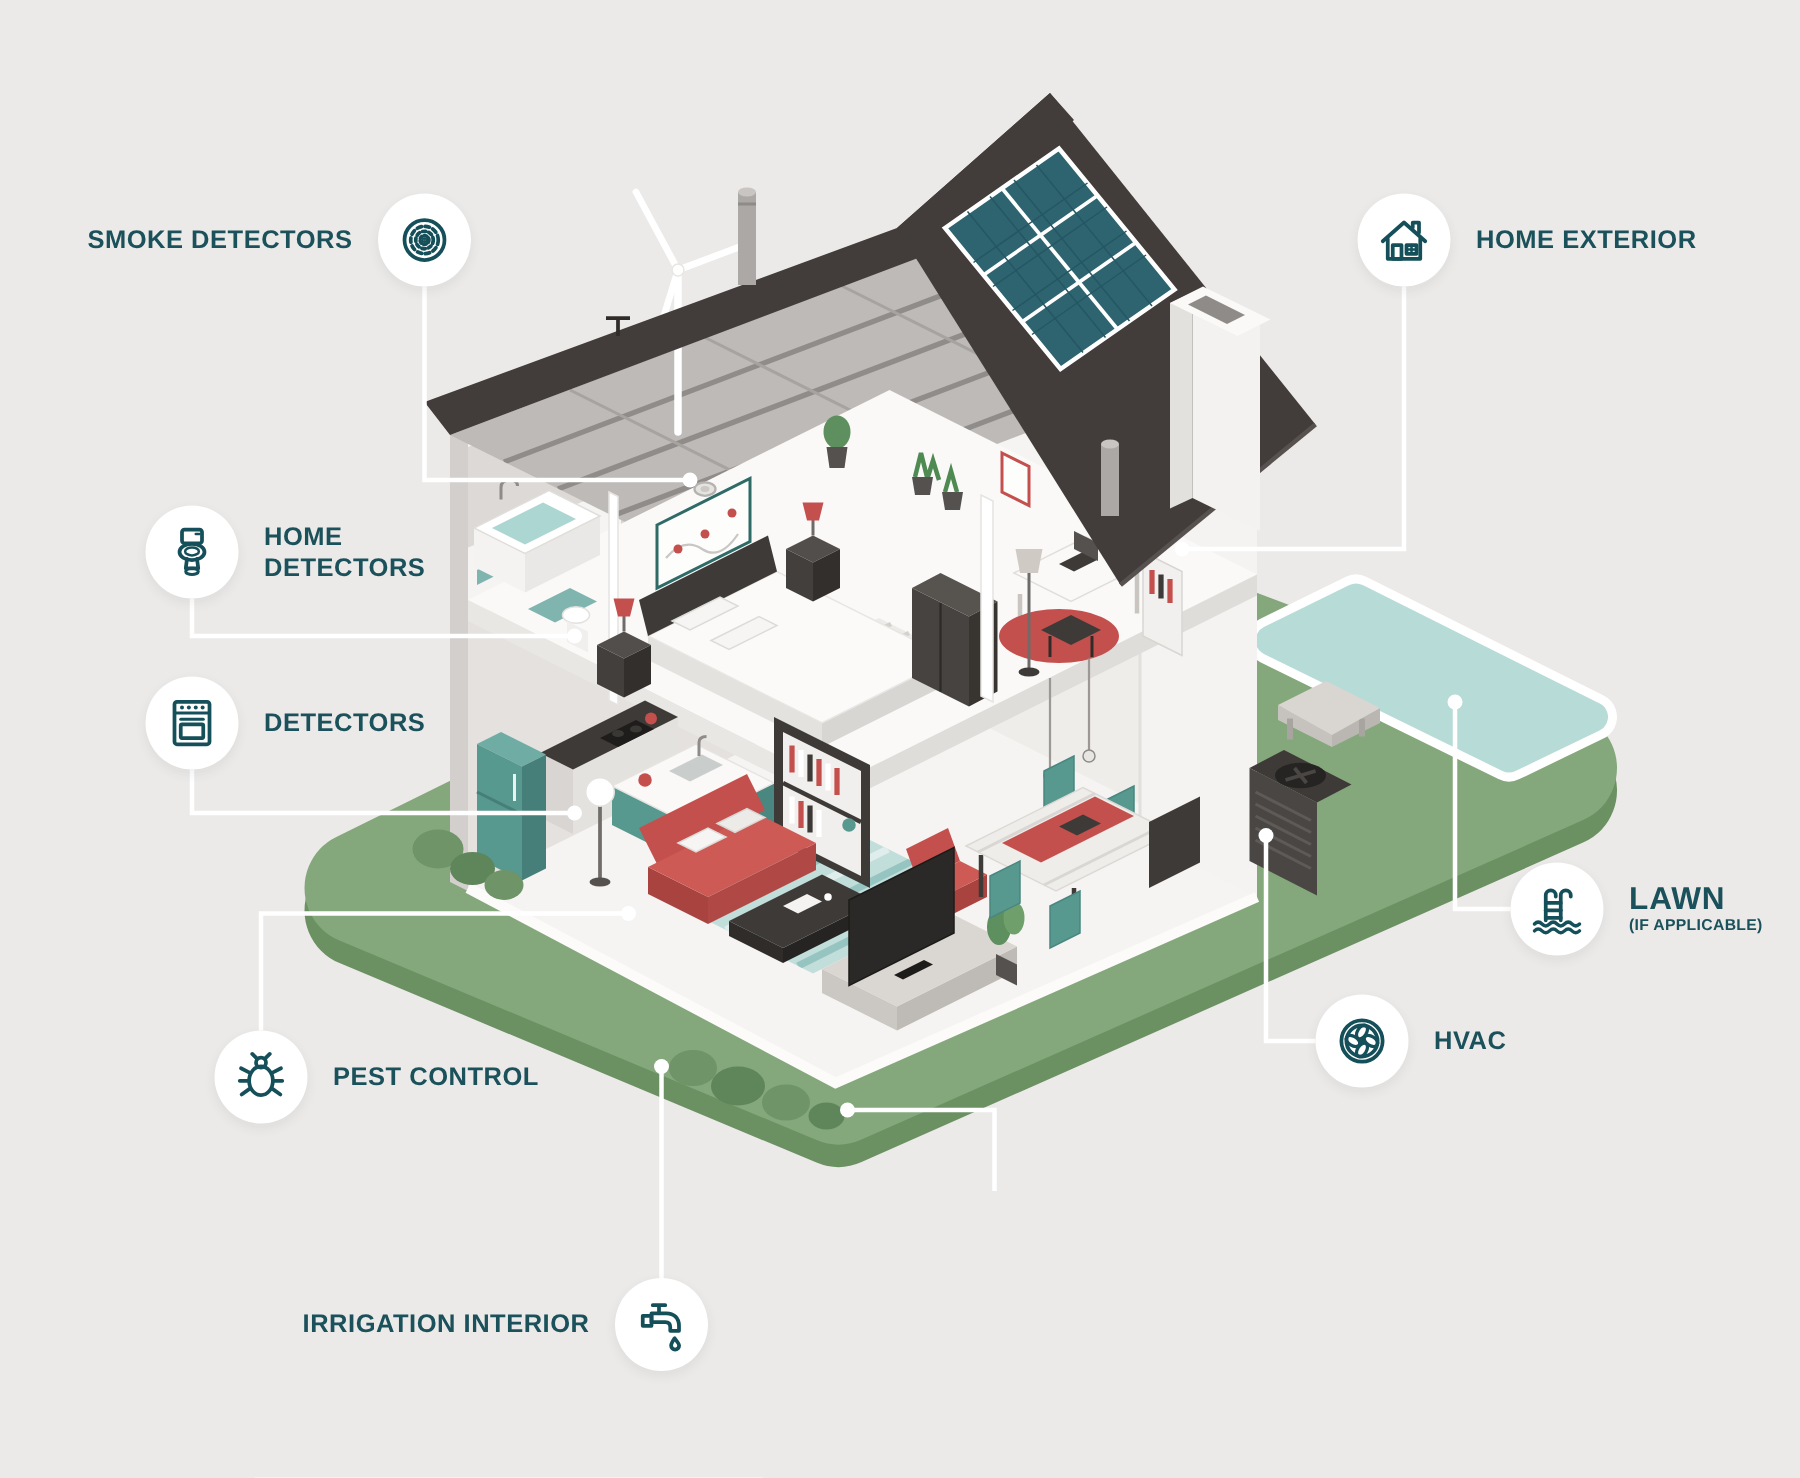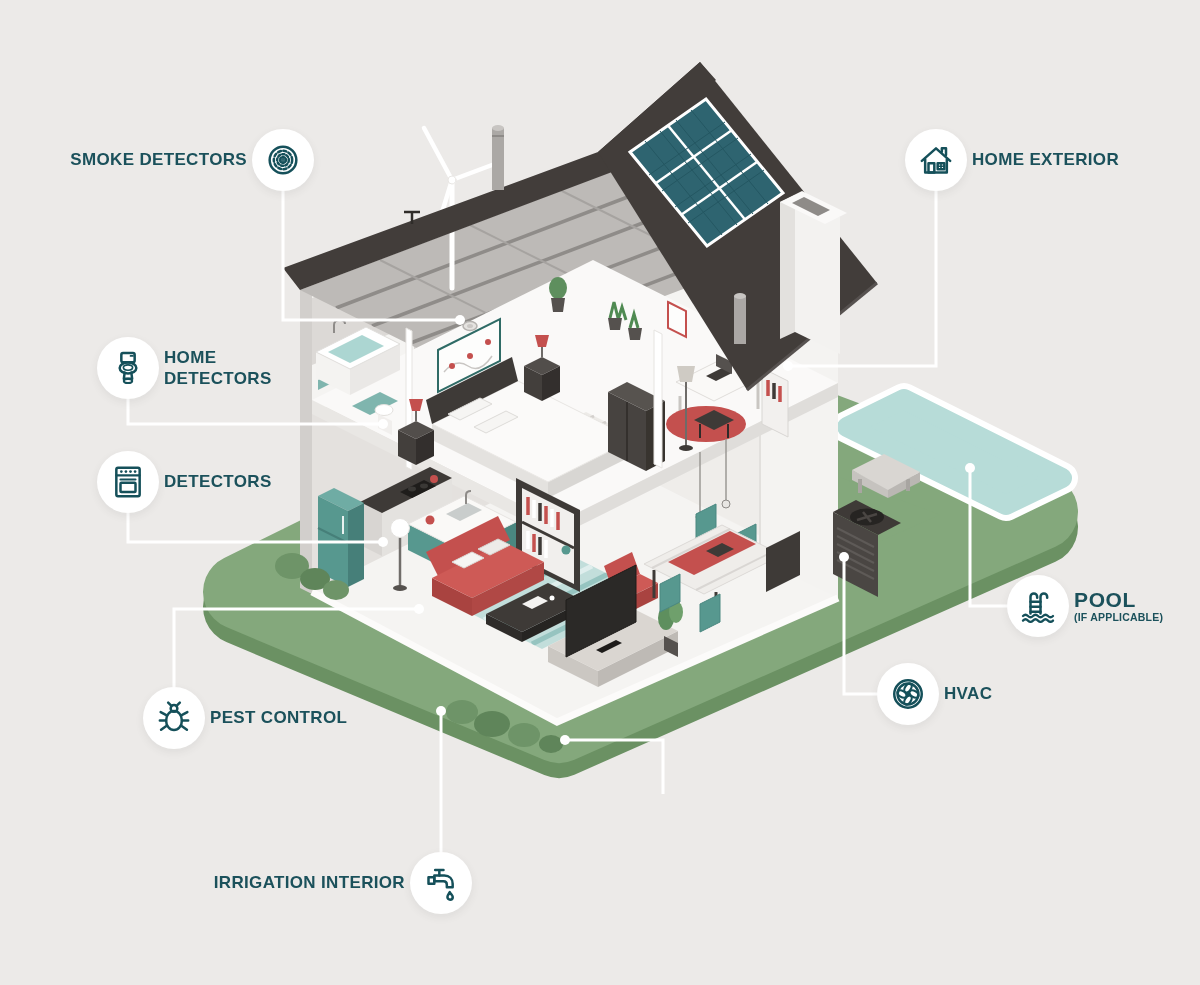--- a/index.html
+++ b/index.html
@@ -1,19 +1,19 @@
 <!DOCTYPE html>
 <html><head>
 <meta charset="utf-8">
 <style>
   html,body{margin:0;padding:0;}
   #stage{position:relative;width:1200px;height:985px;background:#ECEAE8;overflow:hidden;
          font-family:"Liberation Sans",sans-serif;}
   #scene{position:absolute;left:0;top:0;}
-  .co{position:absolute;display:flex;align-items:center;gap:5px;}
+  .co{position:absolute;display:flex;align-items:center;gap:17px;}
   .bubble{width:62px;height:62px;border-radius:50%;background:#FFFFFF;flex:0 0 auto;
           display:flex;align-items:center;justify-content:center;
           box-shadow:0 3px 8px rgba(60,60,60,.08);}
   .lab{font-weight:bold;font-size:17px;line-height:1.25;color:#1B515B;letter-spacing:.02em;white-space:nowrap;}
   .lab.wrap{white-space:normal;max-width:100px;}
   .lab.r{text-align:right;}
   .pool-lab{display:flex;flex-direction:column;line-height:1.05;}
   .pool-lab .big{font-weight:bold;font-size:21px;color:#1B515B;letter-spacing:.03em;}
   .pool-lab .small{font-weight:bold;font-size:10.5px;color:#1B515B;letter-spacing:.02em;}
   
@@ -517,18 +517,18 @@
       <path d="M15 33 V13 a4 4 0 0 1 8 0 v1"></path>
       <path d="M29 33 V13 a4 4 0 0 1 8 0 v1" transform="translate(-2,0)"></path>
       <line x1="15" y1="19" x2="27" y2="19"></line>
       <line x1="15" y1="25" x2="27" y2="25"></line>
       <line x1="15" y1="31" x2="27" y2="31"></line>
       <path d="M6 36 q3 -3 6 0 t6 0 t6 0 t6 0 t6 0 t6 0" stroke-width="2.8"></path>
       <path d="M6 41.5 q3 -3 6 0 t6 0 t6 0 t6 0 t6 0 t6 0" stroke-width="2.8"></path>
     </svg>
   </span>
   <span class="pool-lab">
-    <span class="big">POOL</span>
+    <span class="big">LAWN</span>
     <span class="small">(IF APPLICABLE)</span>
   </span>
 </div>
 
 </div>
 
 </body></html>

